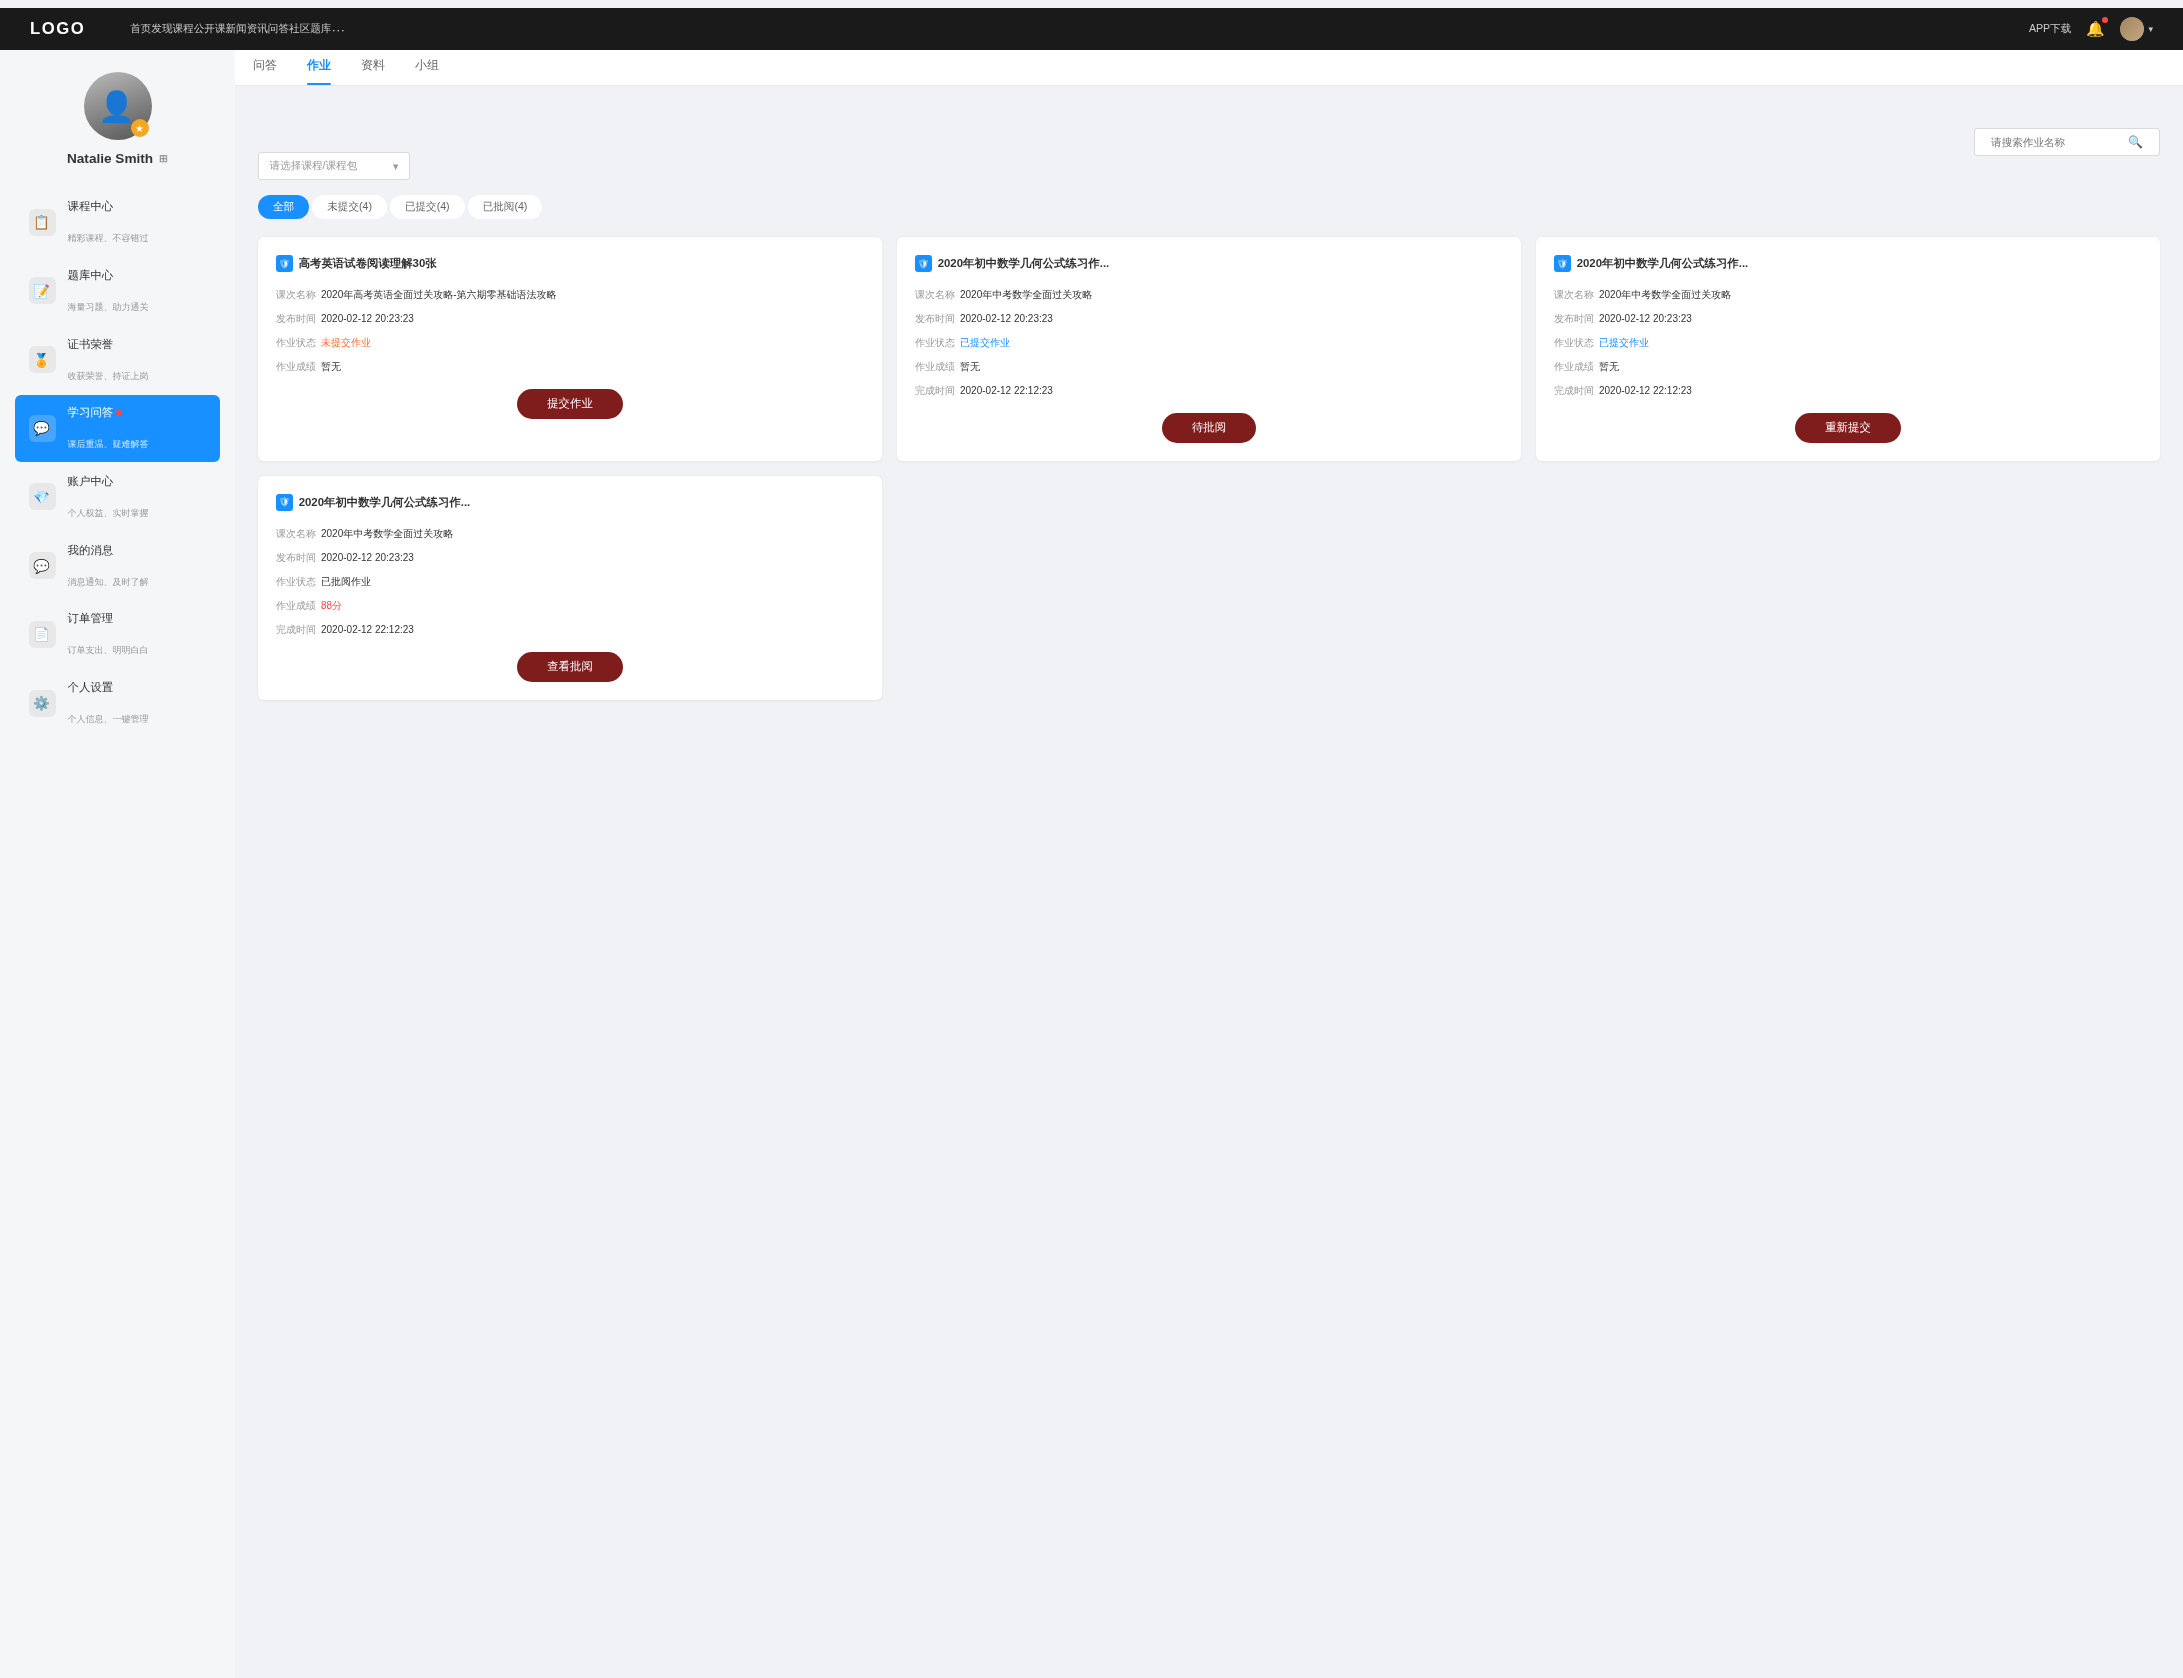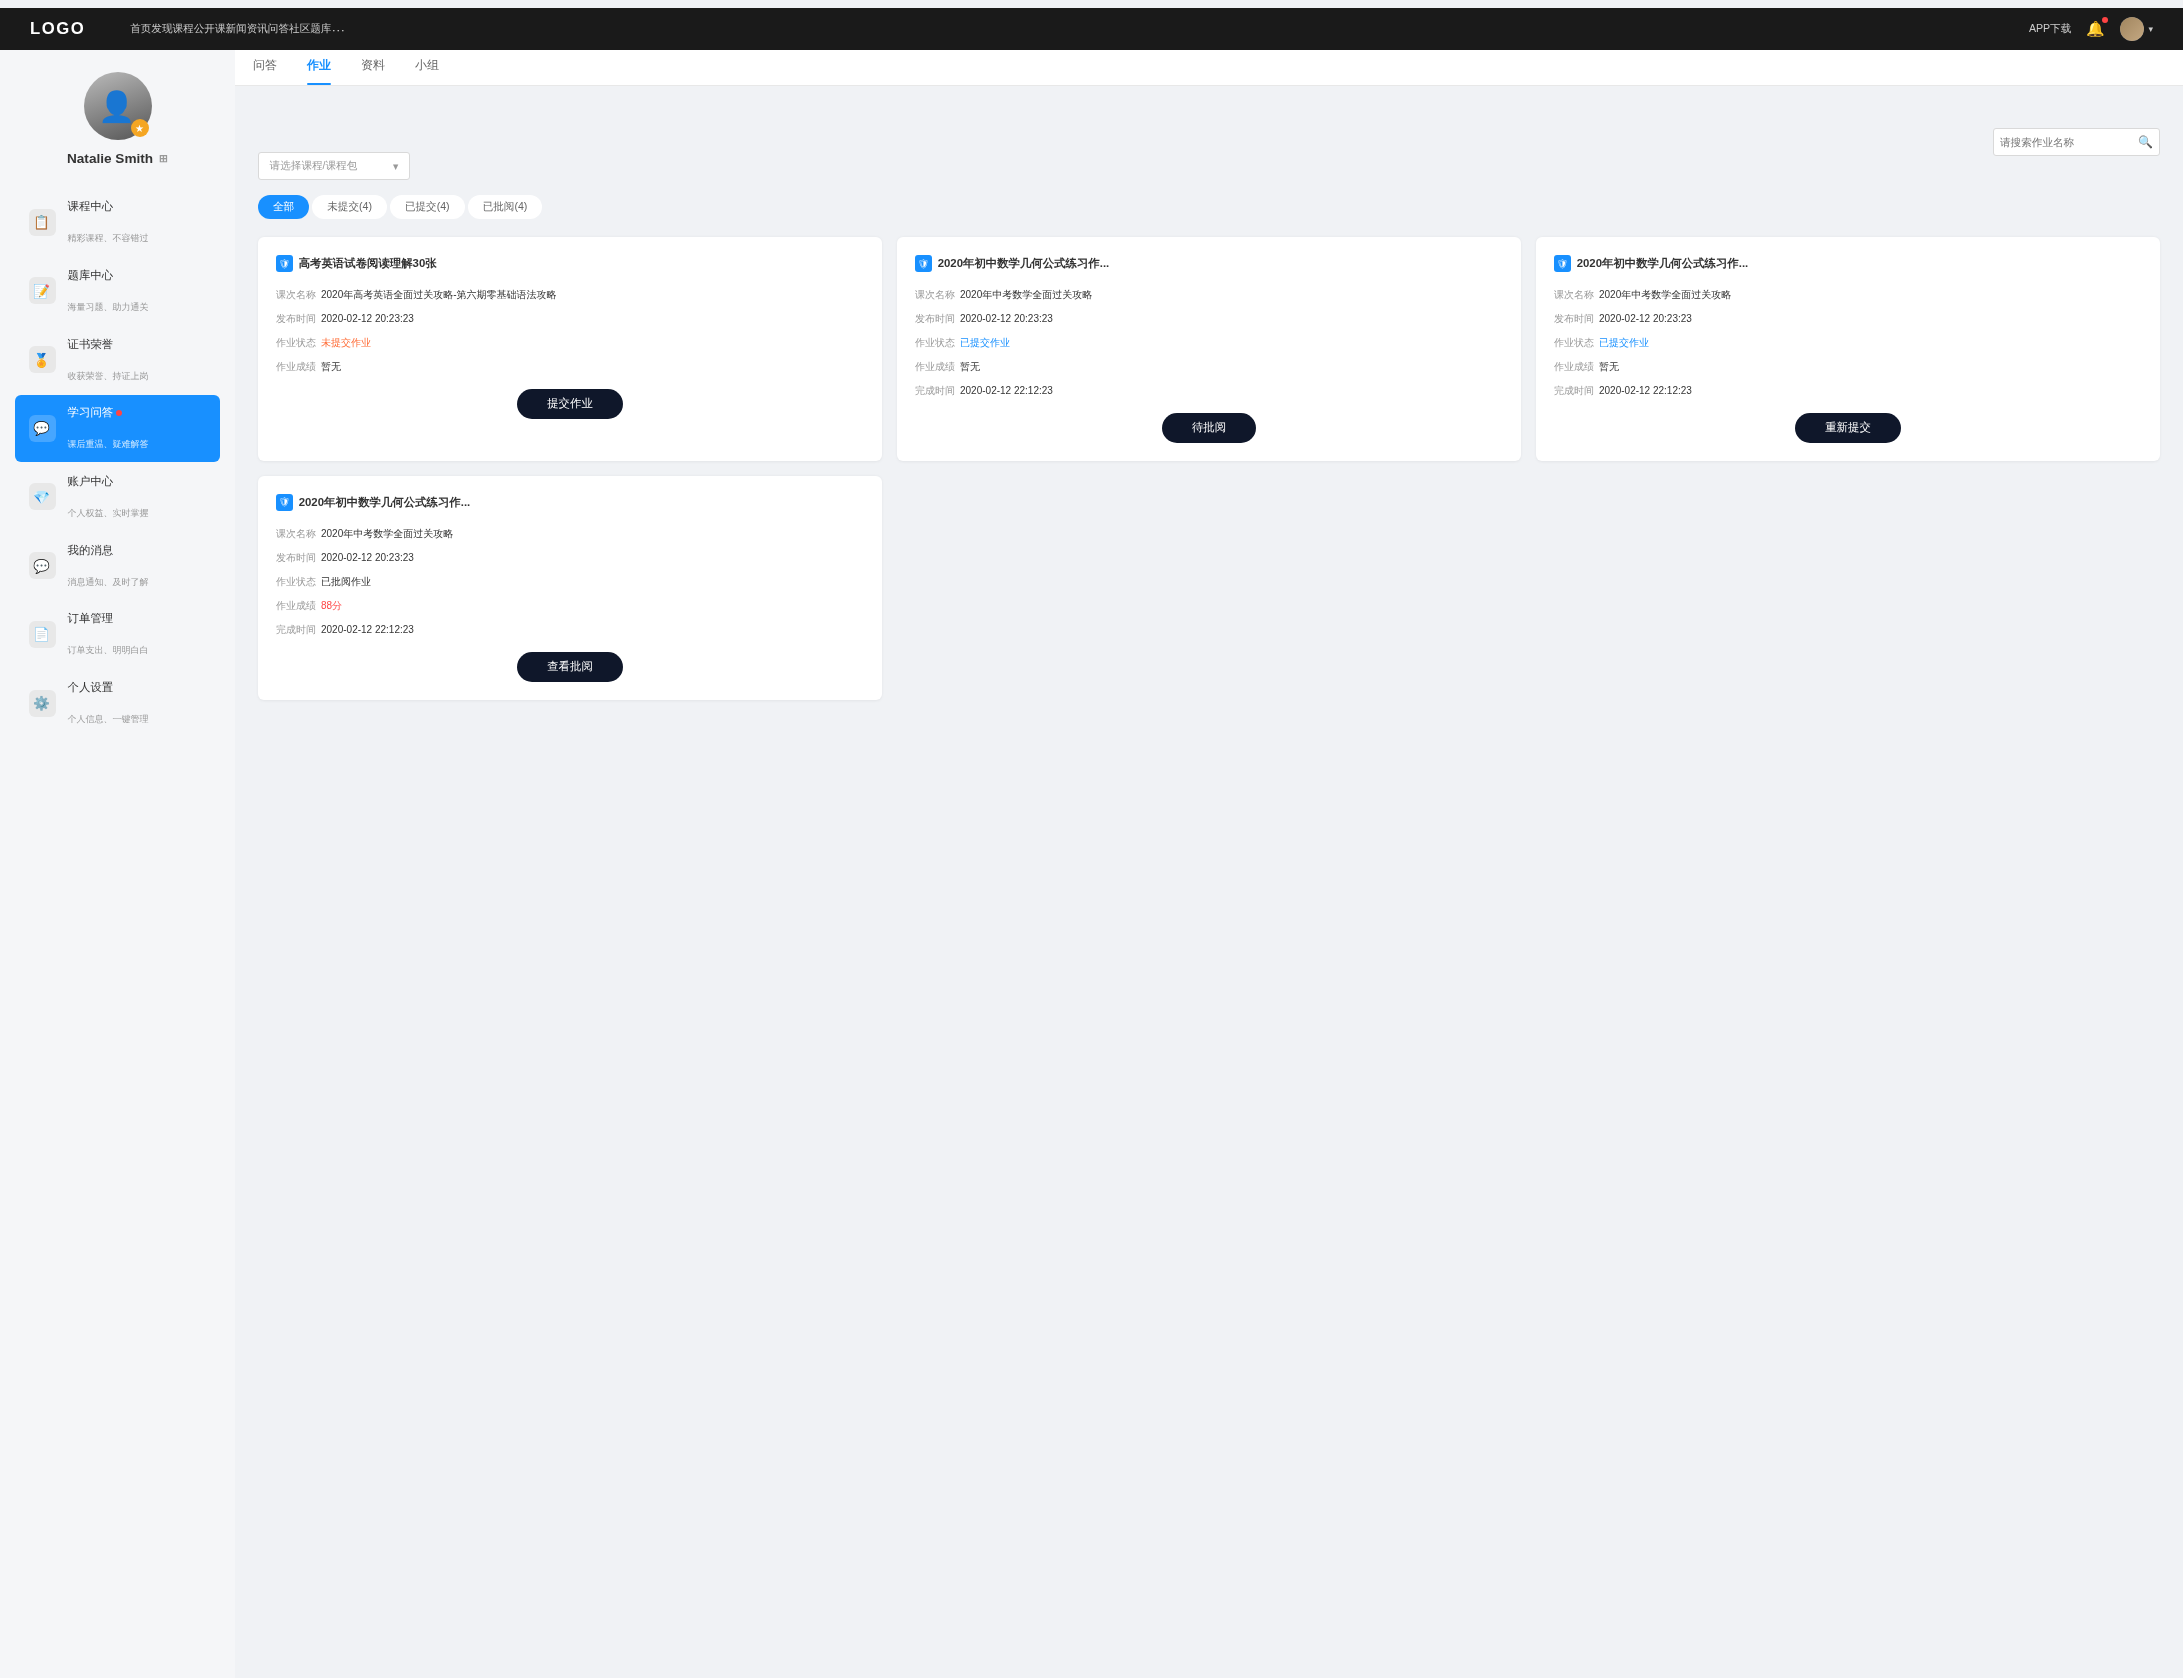--- a/index.html
+++ b/index.html
@@ -233,21 +233,21 @@
       background: #fff;
       font-size: 10.6px;
       color: #999;
       cursor: pointer;
     }
     .search-box {
       display: flex;
       align-items: center;
       border: 0.8px solid #d9d9d9;
       border-radius: 3px;
-      padding: 6px 6px;
+      padding: 6px 16px;
       background: #fff;
       min-width: 167px;
     }
     .search-box input {
       border: none;
       outline: none;
       font-size: 10.6px;
       color: #666;
       flex: 1;
       background: transparent;
@@ -326,21 +326,21 @@
       justify-content: center;
       margin-top: 15px;
     }
     .card-btn {
       padding: 7.6px 30px;
       border-radius: 18px;
       border: none;
       font-size: 11.4px;
       color: #fff;
       cursor: pointer;
-      background: #0f172a;
+      background: #7f1d1d;
     }
   </style>
 </head>
 <body>
 
 <nav class="top-nav">
   <div class="nav-logo">LOGO</div>
   <div class="nav-links">
     <span class="nav-link">首页</span>
     <span class="nav-link">发现课程</span>

